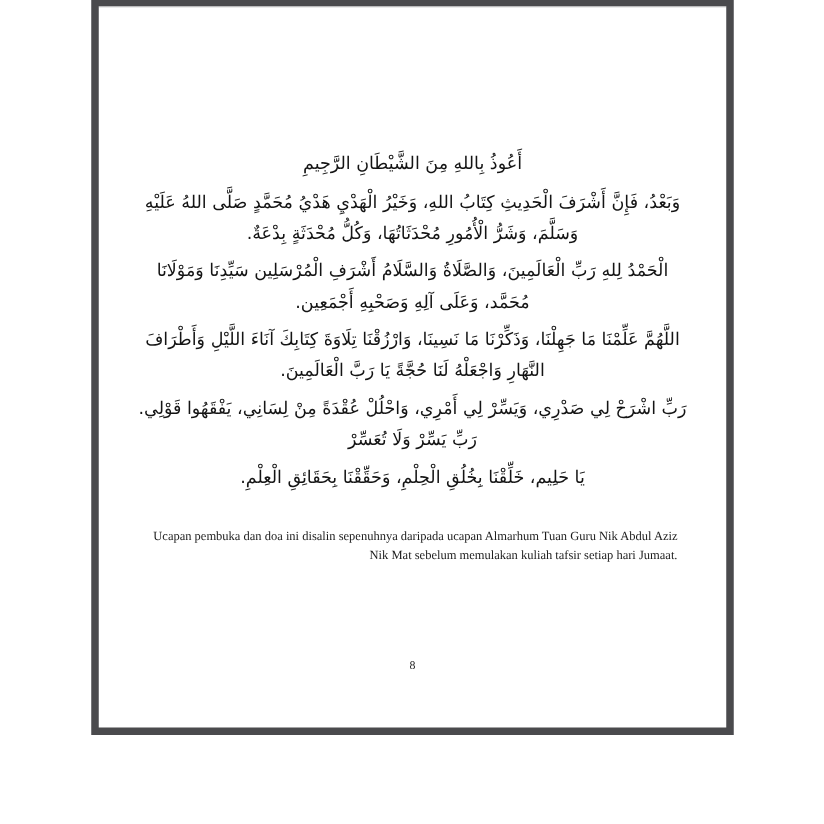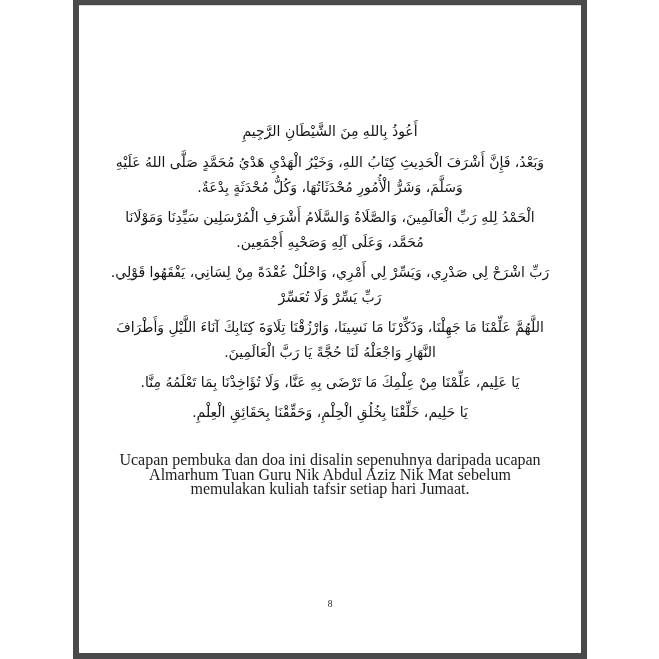--- a/index.html
+++ b/index.html
@@ -12,21 +12,21 @@
     height: 659px;
     position: relative;
     font-family: "DejaVu Sans", sans-serif;
     overflow: hidden;
   }
   .page {
     position: absolute;
     left: 73px;
     top: 0;
     width: 514px;
-    height: 659px;
+    height: 588px;
     box-sizing: border-box;
     background: #ffffff;
     border: 6px solid #4a4a4d;
     border-top-width: 5px;
     box-shadow: inset 0 1px 0 #d8d8d8;
     overflow: hidden;
   }
   .content {
     position: relative;
     padding: 114px 26px 0 26px;
@@ -40,26 +40,26 @@
     line-height: 25px;
     margin: 0 0 5px 0;
     text-align: center;
   }
   .ar.intro {
     margin-bottom: 6px;
   }
   .footnote {
     direction: ltr;
     font-family: "Liberation Serif", "DejaVu Serif", serif;
-    font-size: 16px;
+    font-size: 10px;
     line-height: 14.5px;
     color: #1c1c1c;
     max-width: 424px;
     margin: 28px auto 0 auto;
-    text-align: center;
+    text-align: right;
   }
   .page-number {
     position: absolute;
     left: 0;
     right: 0;
     bottom: 44px;
     text-align: center;
     font-family: "Liberation Serif", "DejaVu Serif", serif;
     font-size: 9.5px;
     color: #222222;
@@ -71,25 +71,24 @@
 <div class="page">
   <div class="content">
 
     <p class="ar intro">أَعُوذُ بِاللهِ مِنَ الشَّيْطَانِ الرَّجِيمِ</p>
 
 
     <p class="ar">وَبَعْدُ، فَإِنَّ أَشْرَفَ الْحَدِيثِ كِتَابُ اللهِ، وَخَيْرُ الْهَدْيِ هَدْيُ مُحَمَّدٍ صَلَّى اللهُ عَلَيْهِ وَسَلَّمَ، وَشَرُّ الْأُمُورِ مُحْدَثَاتُهَا، وَكُلُّ مُحْدَثَةٍ بِدْعَةٌ.</p>
 
     <p class="ar">الْحَمْدُ لِلهِ رَبِّ الْعَالَمِينَ، وَالصَّلَاةُ وَالسَّلَامُ أَشْرَفِ الْمُرْسَلِين سَيِّدِنَا وَمَوْلَانَا مُحَمَّد، وَعَلَى آلِهِ وَصَحْبِهِ أَجْمَعِين.</p>
 
+    <p class="ar">اللَّهُمَّ عَلِّمْنَا مَا جَهِلْنَا، وَذَكِّرْنَا مَا نَسِينَا، وَارْزُقْنَا تِلَاوَةَ كِتَابِكَ آنَاءَ اللَّيْلِ وَأَطْرَافَ النَّهَارِ وَاجْعَلْهُ لَنَا حُجَّةً يَا رَبَّ الْعَالَمِينَ.</p>
+
     <p class="ar">رَبِّ اشْرَحْ لِي صَدْرِي، وَيَسِّرْ لِي أَمْرِي، وَاحْلُلْ عُقْدَةً مِنْ لِسَانِي، يَفْقَهُوا قَوْلِي. رَبِّ يَسِّرْ وَلَا تُعَسِّرْ</p>
 
-    <p class="ar">اللَّهُمَّ عَلِّمْنَا مَا جَهِلْنَا، وَذَكِّرْنَا مَا نَسِينَا، وَارْزُقْنَا تِلَاوَةَ كِتَابِكَ آنَاءَ اللَّيْلِ وَأَطْرَافَ النَّهَارِ وَاجْعَلْهُ لَنَا حُجَّةً يَا رَبَّ الْعَالَمِينَ.</p>
-
-    <p class="ar">يَا عَلِيم، عَلِّمْنَا مِنْ عِلْمِكَ مَا تَرْضَى بِهِ عَنَّا، وَلَا تُؤَاخِذْنَا بِمَا تَعْلَمُهُ مِنَّا.</p>
 
     <p class="ar">يَا حَلِيم، خَلِّقْنَا بِخُلُقِ الْحِلْمِ، وَحَقِّقْنَا بِحَقَائِقِ الْعِلْمِ.</p>
 
 
     <p class="footnote">Ucapan pembuka dan doa ini disalin sepenuhnya daripada ucapan Almarhum Tuan Guru Nik Abdul Aziz Nik Mat sebelum memulakan kuliah tafsir setiap hari Jumaat.</p>
 
   </div>
 
   <div class="page-number">8</div>
 </div>

